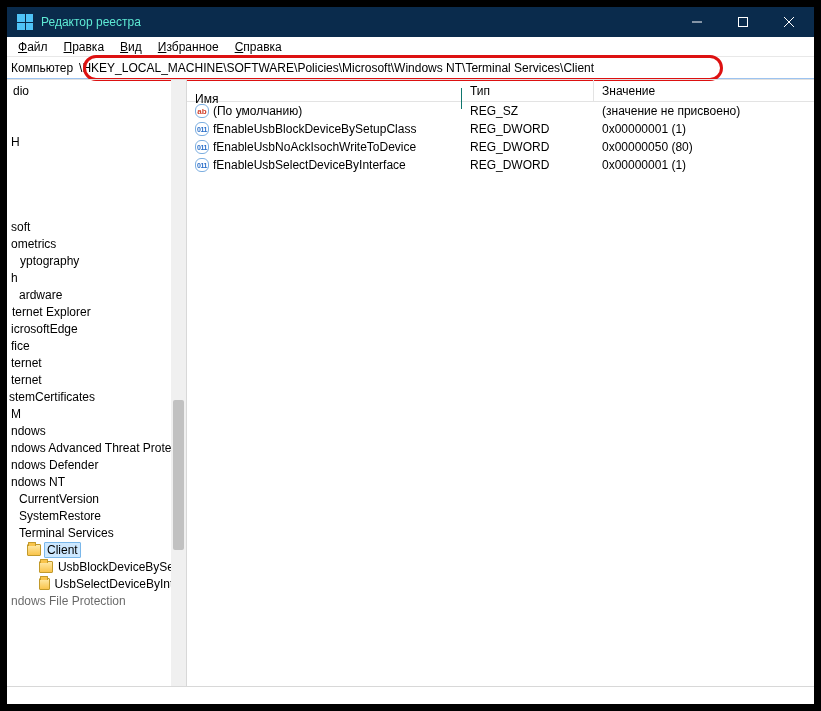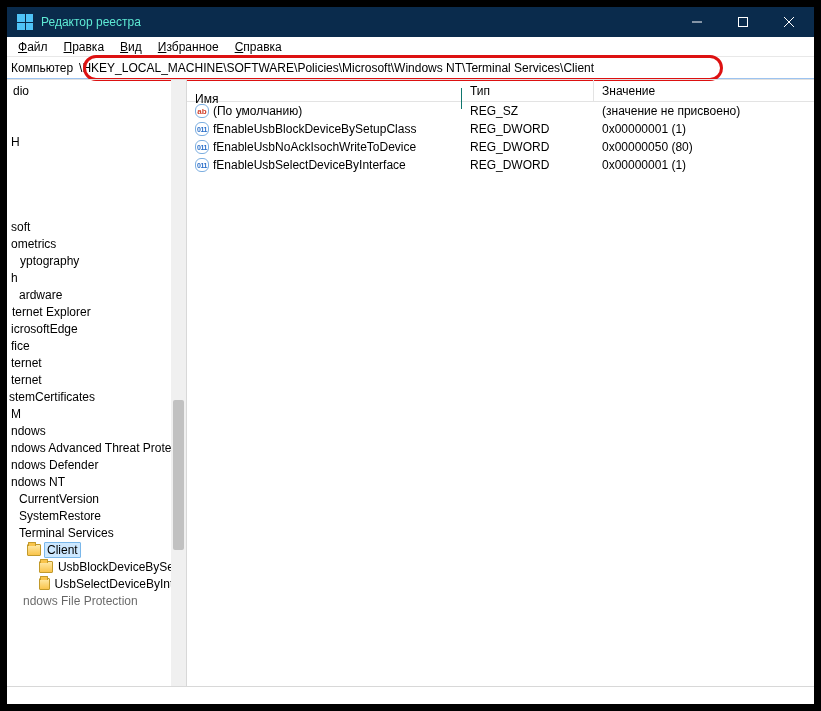--- a/index.html
+++ b/index.html
@@ -323,21 +323,21 @@
         <span class="lbl">Client</span>
       </div>
       <div class="tnode" style="padding-left: 32px;">
         <span class="folder-ico"></span>
         <span class="lbl">UsbBlockDeviceBySetu</span>
       </div>
       <div class="tnode" style="padding-left: 32px;">
         <span class="folder-ico"></span>
         <span class="lbl">UsbSelectDeviceByInter</span>
       </div>
-      <div class="tnode" style="padding-left: 14px; opacity: 0.6;">
+      <div class="tnode" style="padding-left: 2px; opacity: 0.6;">
         <span class="lbl">ndows File Protection</span>
       </div>
       <div class="tree-scroll">
       <div class="thumb" style="top:320px; height:150px;"></div>
     </div>
   </div>
   <div class="list">
     <div class="list-header">
       <div class="col name">Имя</div>
       <div class="col type">Тип</div>

